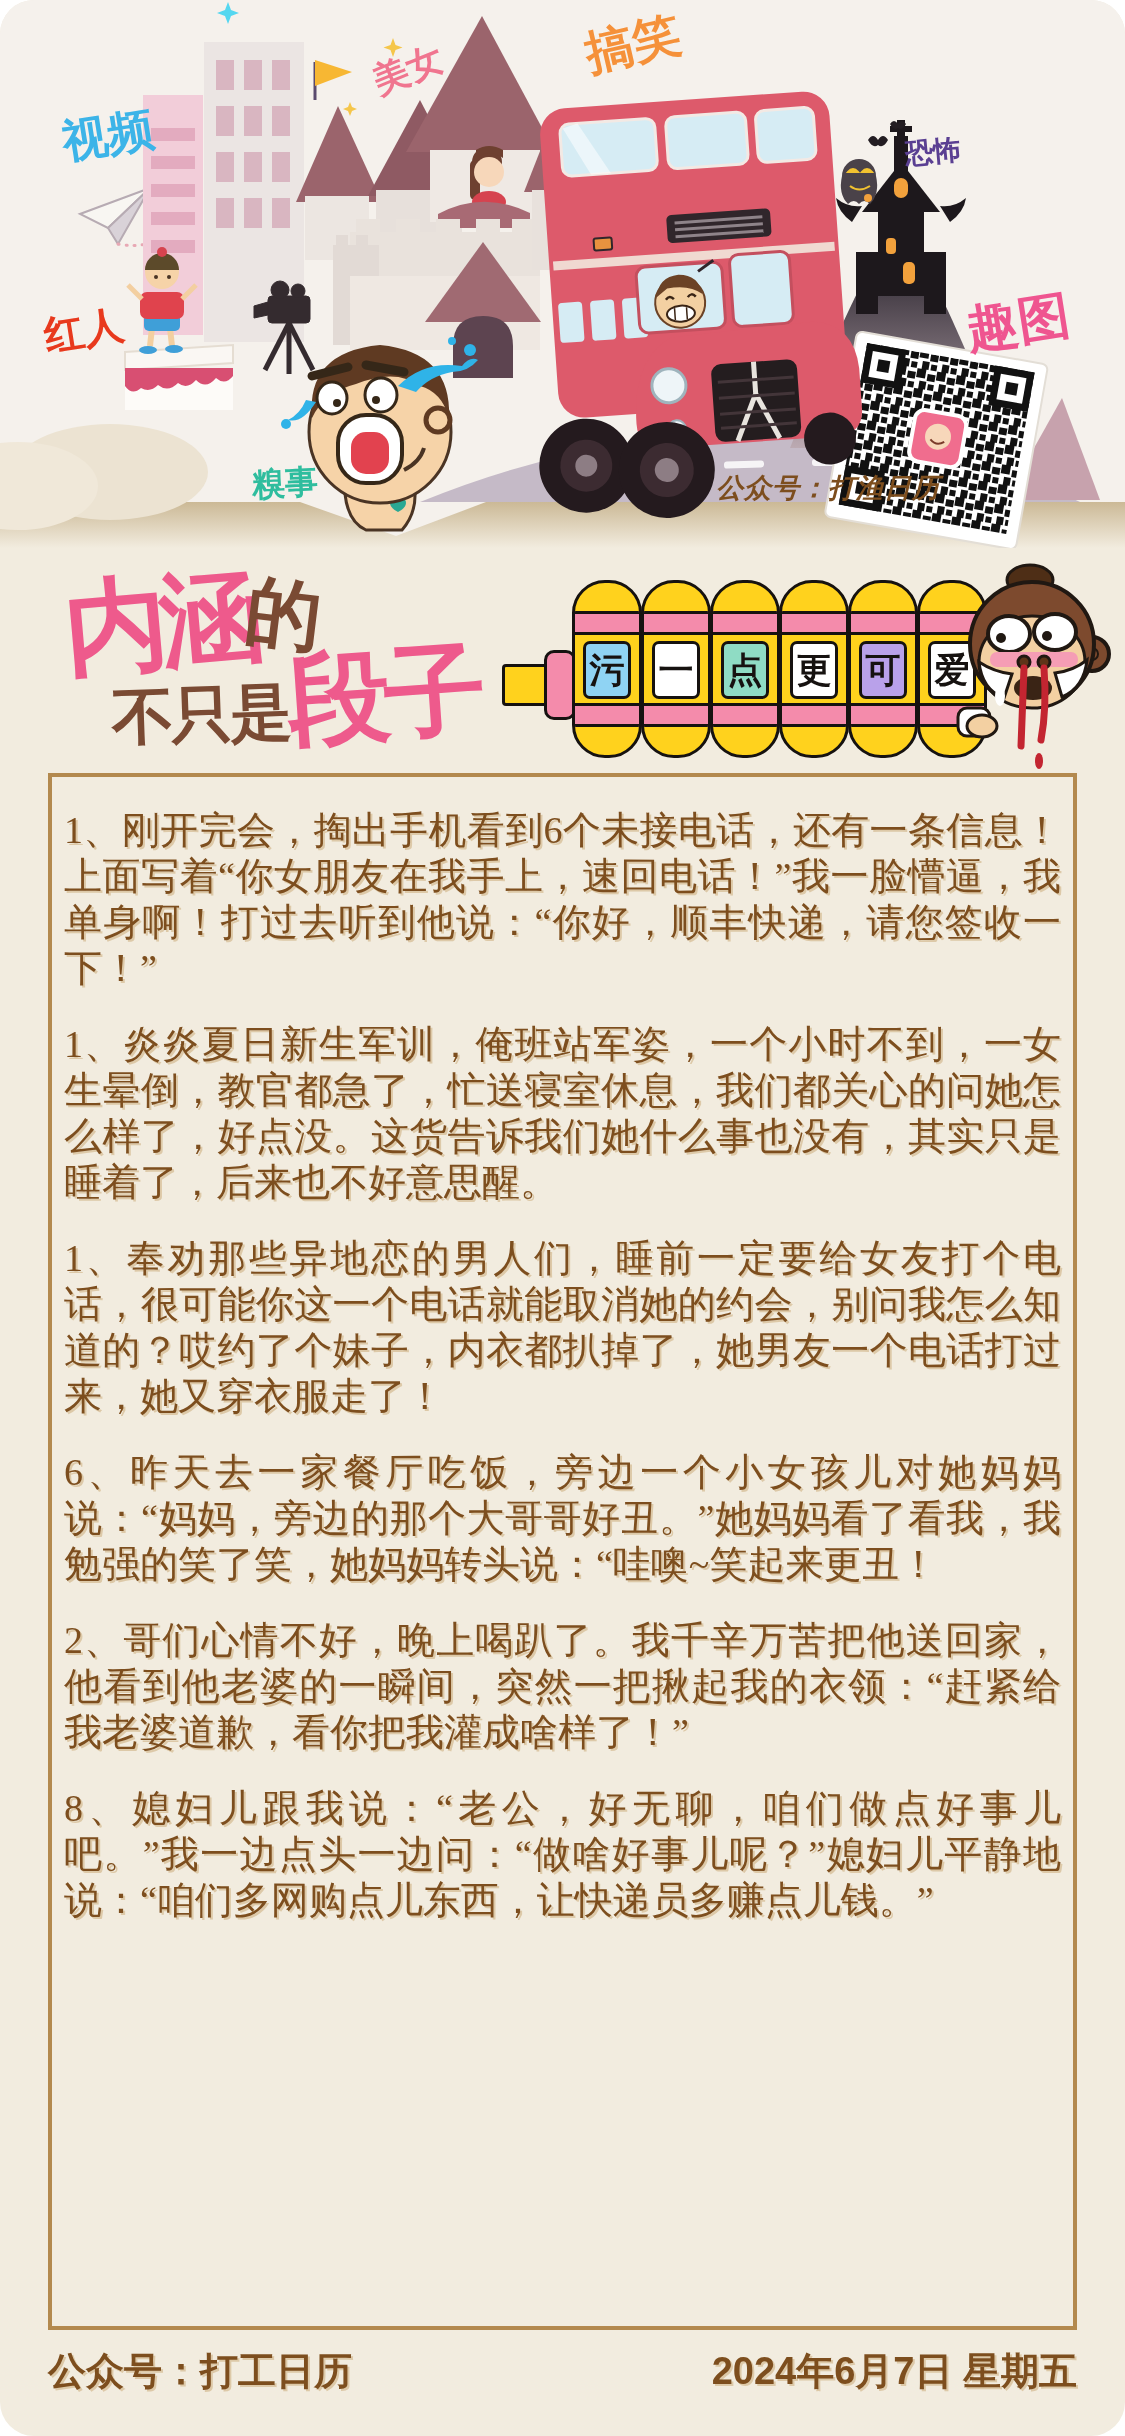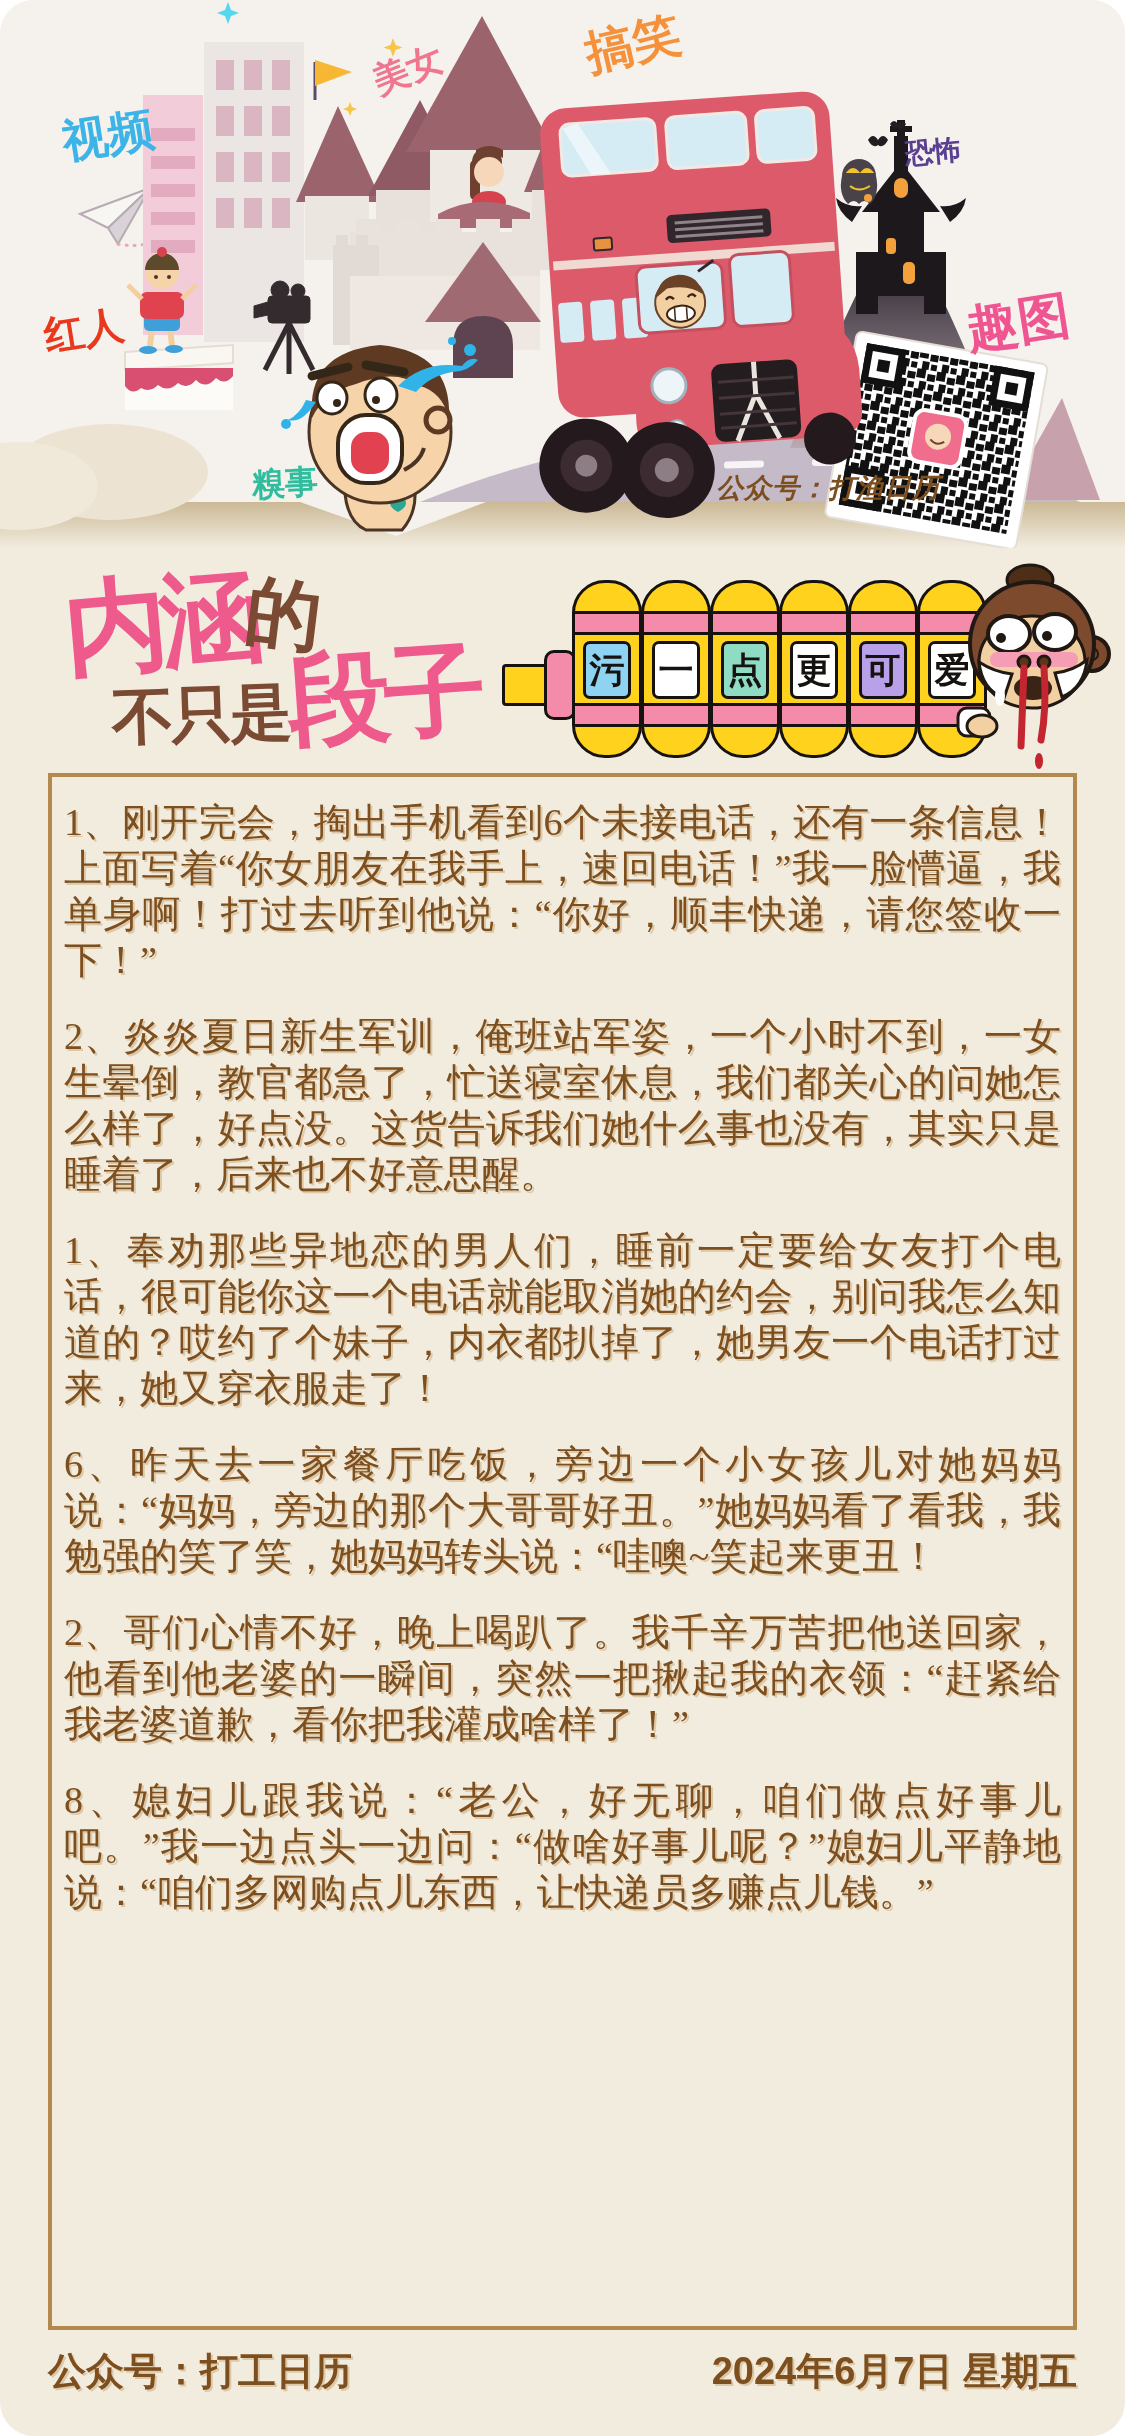--- a/index.html
+++ b/index.html
@@ -44,21 +44,21 @@
   }
   .monkey-svg{position:absolute;left:452px;top:-2px;}
   
   .jokes-box{
     position:absolute;left:48px;top:773px;width:1029px;height:1557px;box-sizing:border-box;
     border:4px solid #b3894e;padding:14px 12px 0 12px;
     font-family:"Liberation Serif","DejaVu Serif",serif;
     font-size:38px;line-height:46px;color:#7d4e1e;text-align:justify;
     text-shadow:2px 2px 0 #ddc9a8;overflow:hidden;
   }
-  .jokes-box p{margin:8px 0 30px 0;}
+  .jokes-box p{margin:16px 0 30px 0;}
   
   .footer{
     position:absolute;left:48px;top:2346px;width:1029px;display:flex;justify-content:space-between;
     font-size:38px;font-weight:700;color:#7d4e1e;text-shadow:2px 2px 0 #ddc9a8;
   }
 </style>
 </head>
 <body>
 
 <div class="page">
@@ -420,21 +420,21 @@
       <path d="M72 110 L69 188" stroke="#c32531" stroke-width="7" stroke-linecap="round"></path>
       <path d="M92 110 Q95 150 89 182" stroke="#c32531" stroke-width="7" stroke-linecap="round"></path>
       <ellipse cx="87" cy="203" rx="4" ry="8" fill="#c32531"></ellipse>
       <rect x="6" y="150" width="32" height="28" rx="9" fill="#ffffff" stroke="#201812" stroke-width="3"></rect>
       <ellipse cx="30" cy="168" rx="15" ry="11" fill="#f3d0a2" stroke="#201812" stroke-width="3"></ellipse>
     </svg>
   </div>
 
   <div class="jokes-box">
     <p>1、刚开完会，掏出手机看到6个未接电话，还有一条信息！上面写着“你女朋友在我手上，速回电话！”我一脸懵逼，我单身啊！打过去听到他说：“你好，顺丰快递，请您签收一下！”</p>
-    <p>2、炎炎夏日新生军训，俺班站军姿，一个小时不到，一女生晕倒，教官都急了，忙送寝室休息，我们都关心的问她怎么样了，好点没。这货告诉我们她什么事也没有，其实只是睡着了，后来也不好意思醒。</p>
+    <p>1、炎炎夏日新生军训，俺班站军姿，一个小时不到，一女生晕倒，教官都急了，忙送寝室休息，我们都关心的问她怎么样了，好点没。这货告诉我们她什么事也没有，其实只是睡着了，后来也不好意思醒。</p>
     <p>1、奉劝那些异地恋的男人们，睡前一定要给女友打个电话，很可能你这一个电话就能取消她的约会，别问我怎么知道的？哎约了个妹子，内衣都扒掉了，她男友一个电话打过来，她又穿衣服走了！</p>
     <p>6、昨天去一家餐厅吃饭，旁边一个小女孩儿对她妈妈说：“妈妈，旁边的那个大哥哥好丑。”她妈妈看了看我，我勉强的笑了笑，她妈妈转头说：“哇噢~笑起来更丑！</p>
     <p>2、哥们心情不好，晚上喝趴了。我千辛万苦把他送回家，他看到他老婆的一瞬间，突然一把揪起我的衣领：“赶紧给我老婆道歉，看你把我灌成啥样了！”</p>
     <p>8、媳妇儿跟我说：“老公，好无聊，咱们做点好事儿吧。”我一边点头一边问：“做啥好事儿呢？”媳妇儿平静地说：“咱们多网购点儿东西，让快递员多赚点儿钱。”</p>
   </div>
 
   <div class="footer">
     <span>公众号：打工日历</span>
     <span>2024年6月7日 星期五</span>
   </div>

